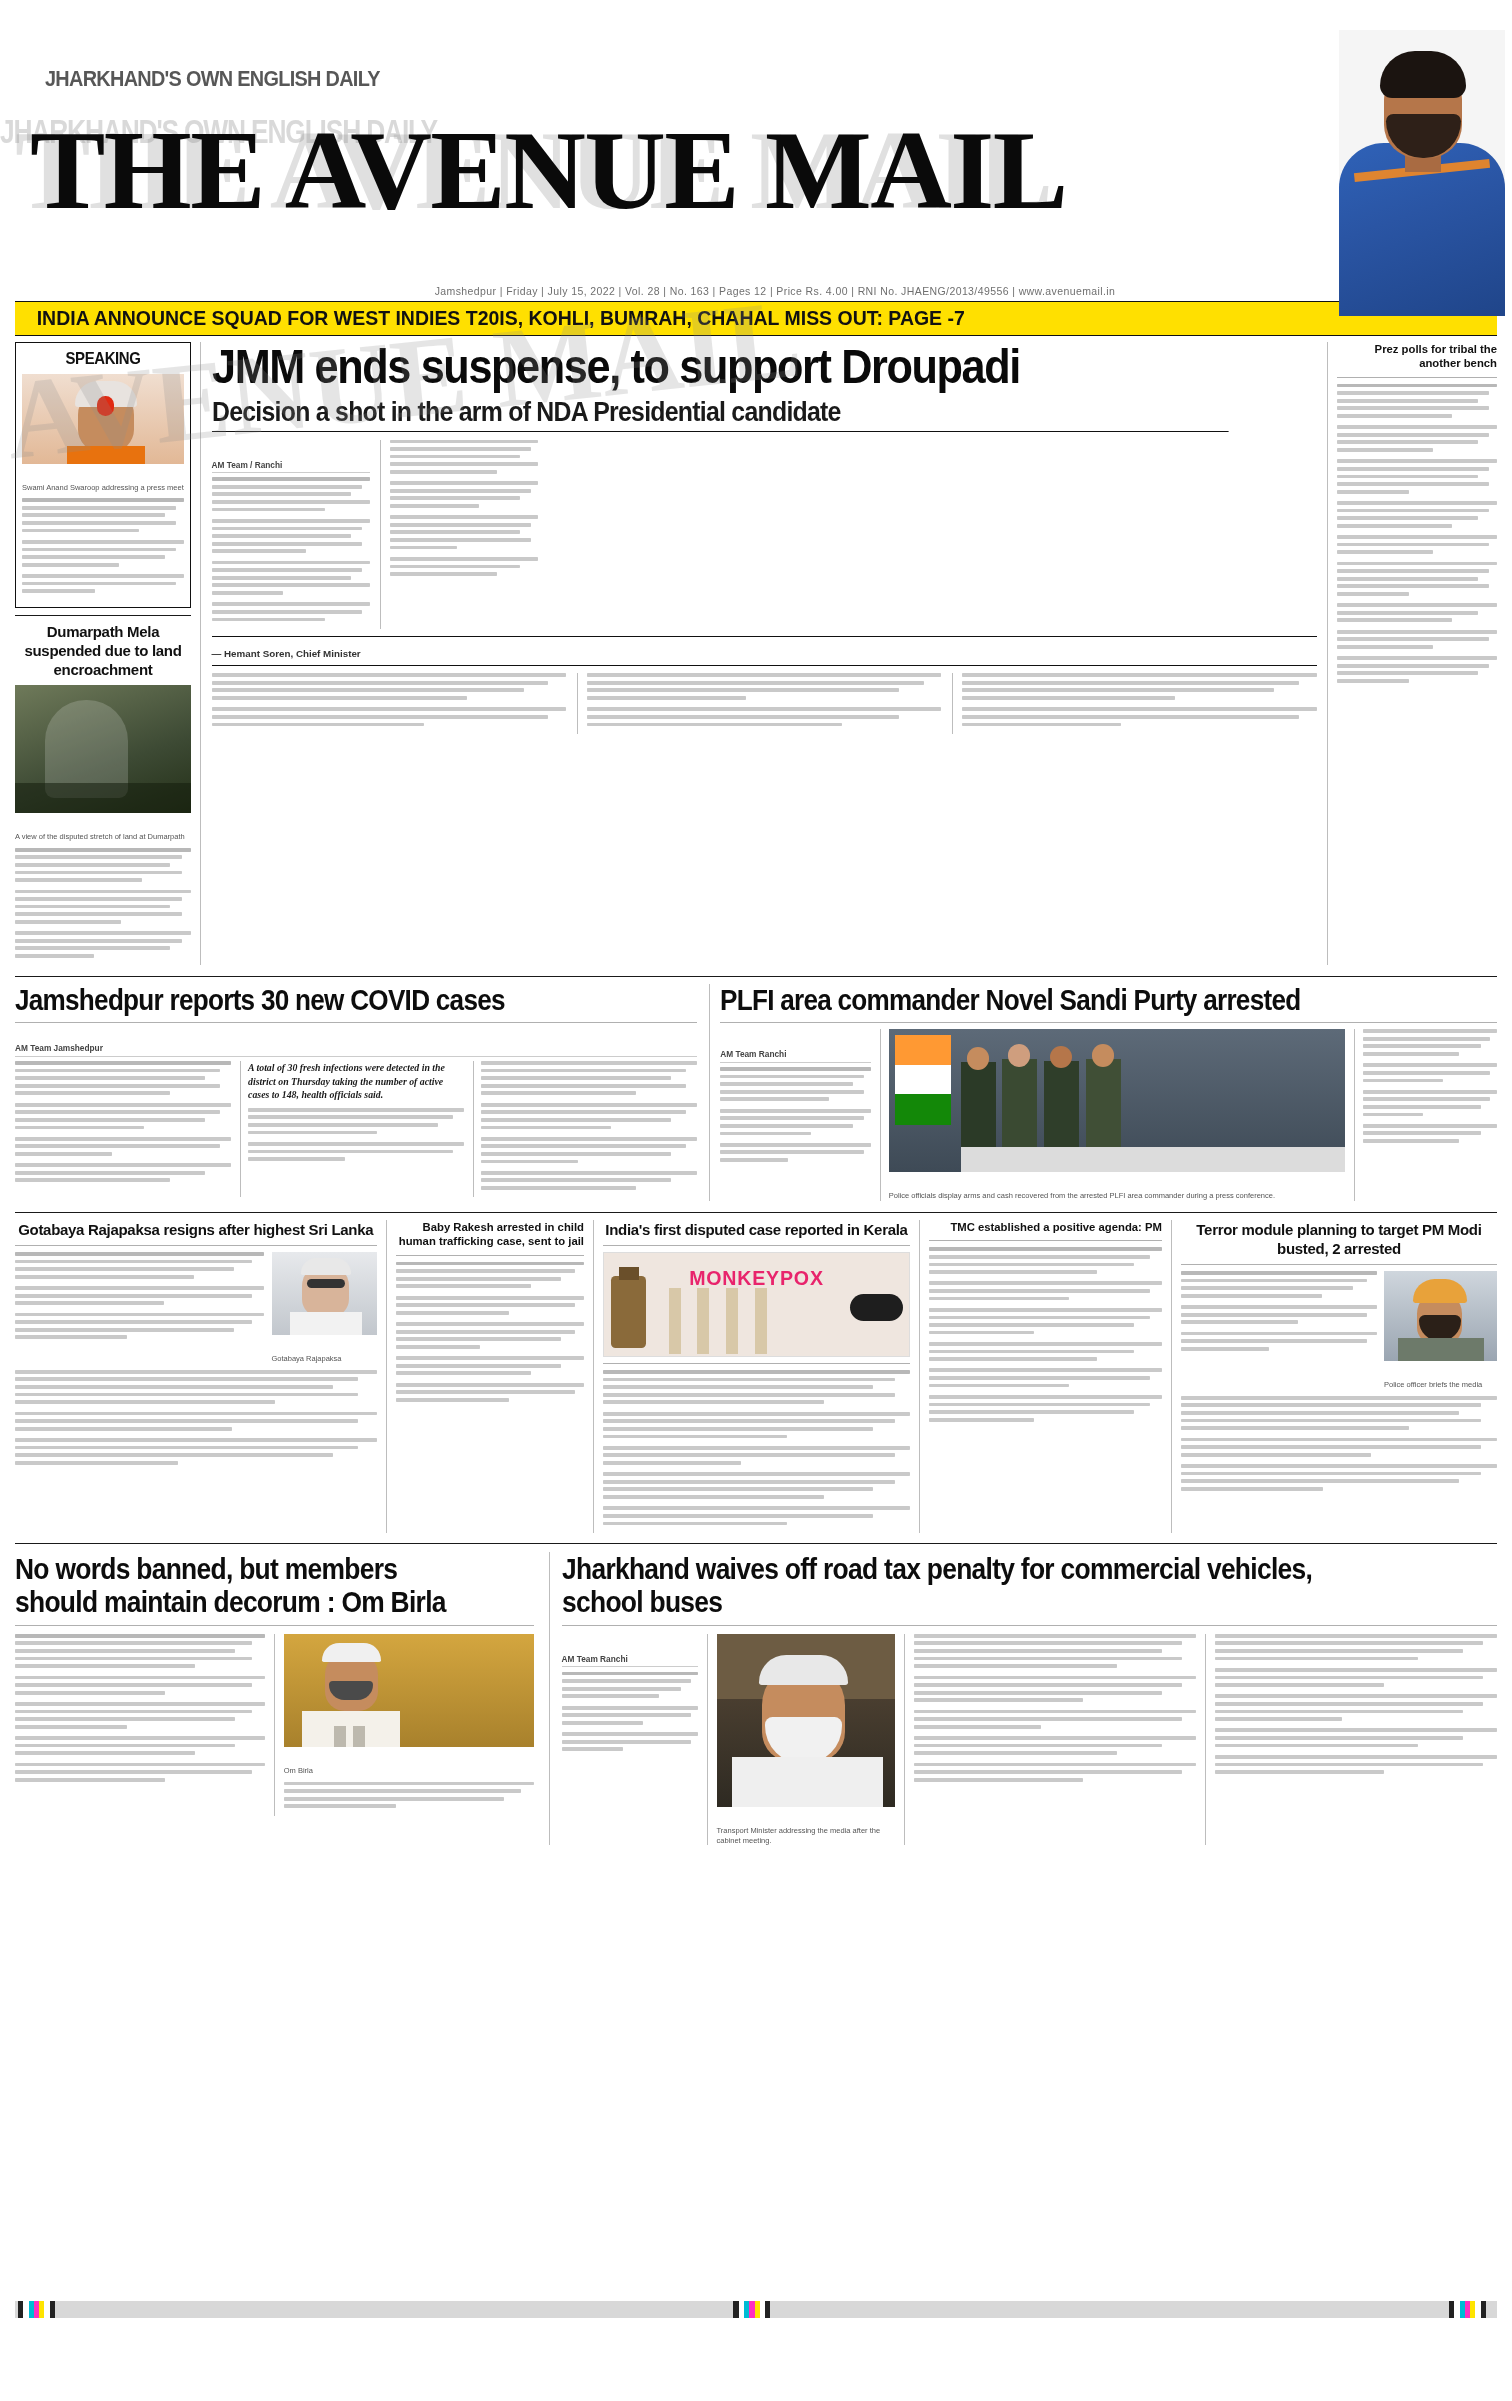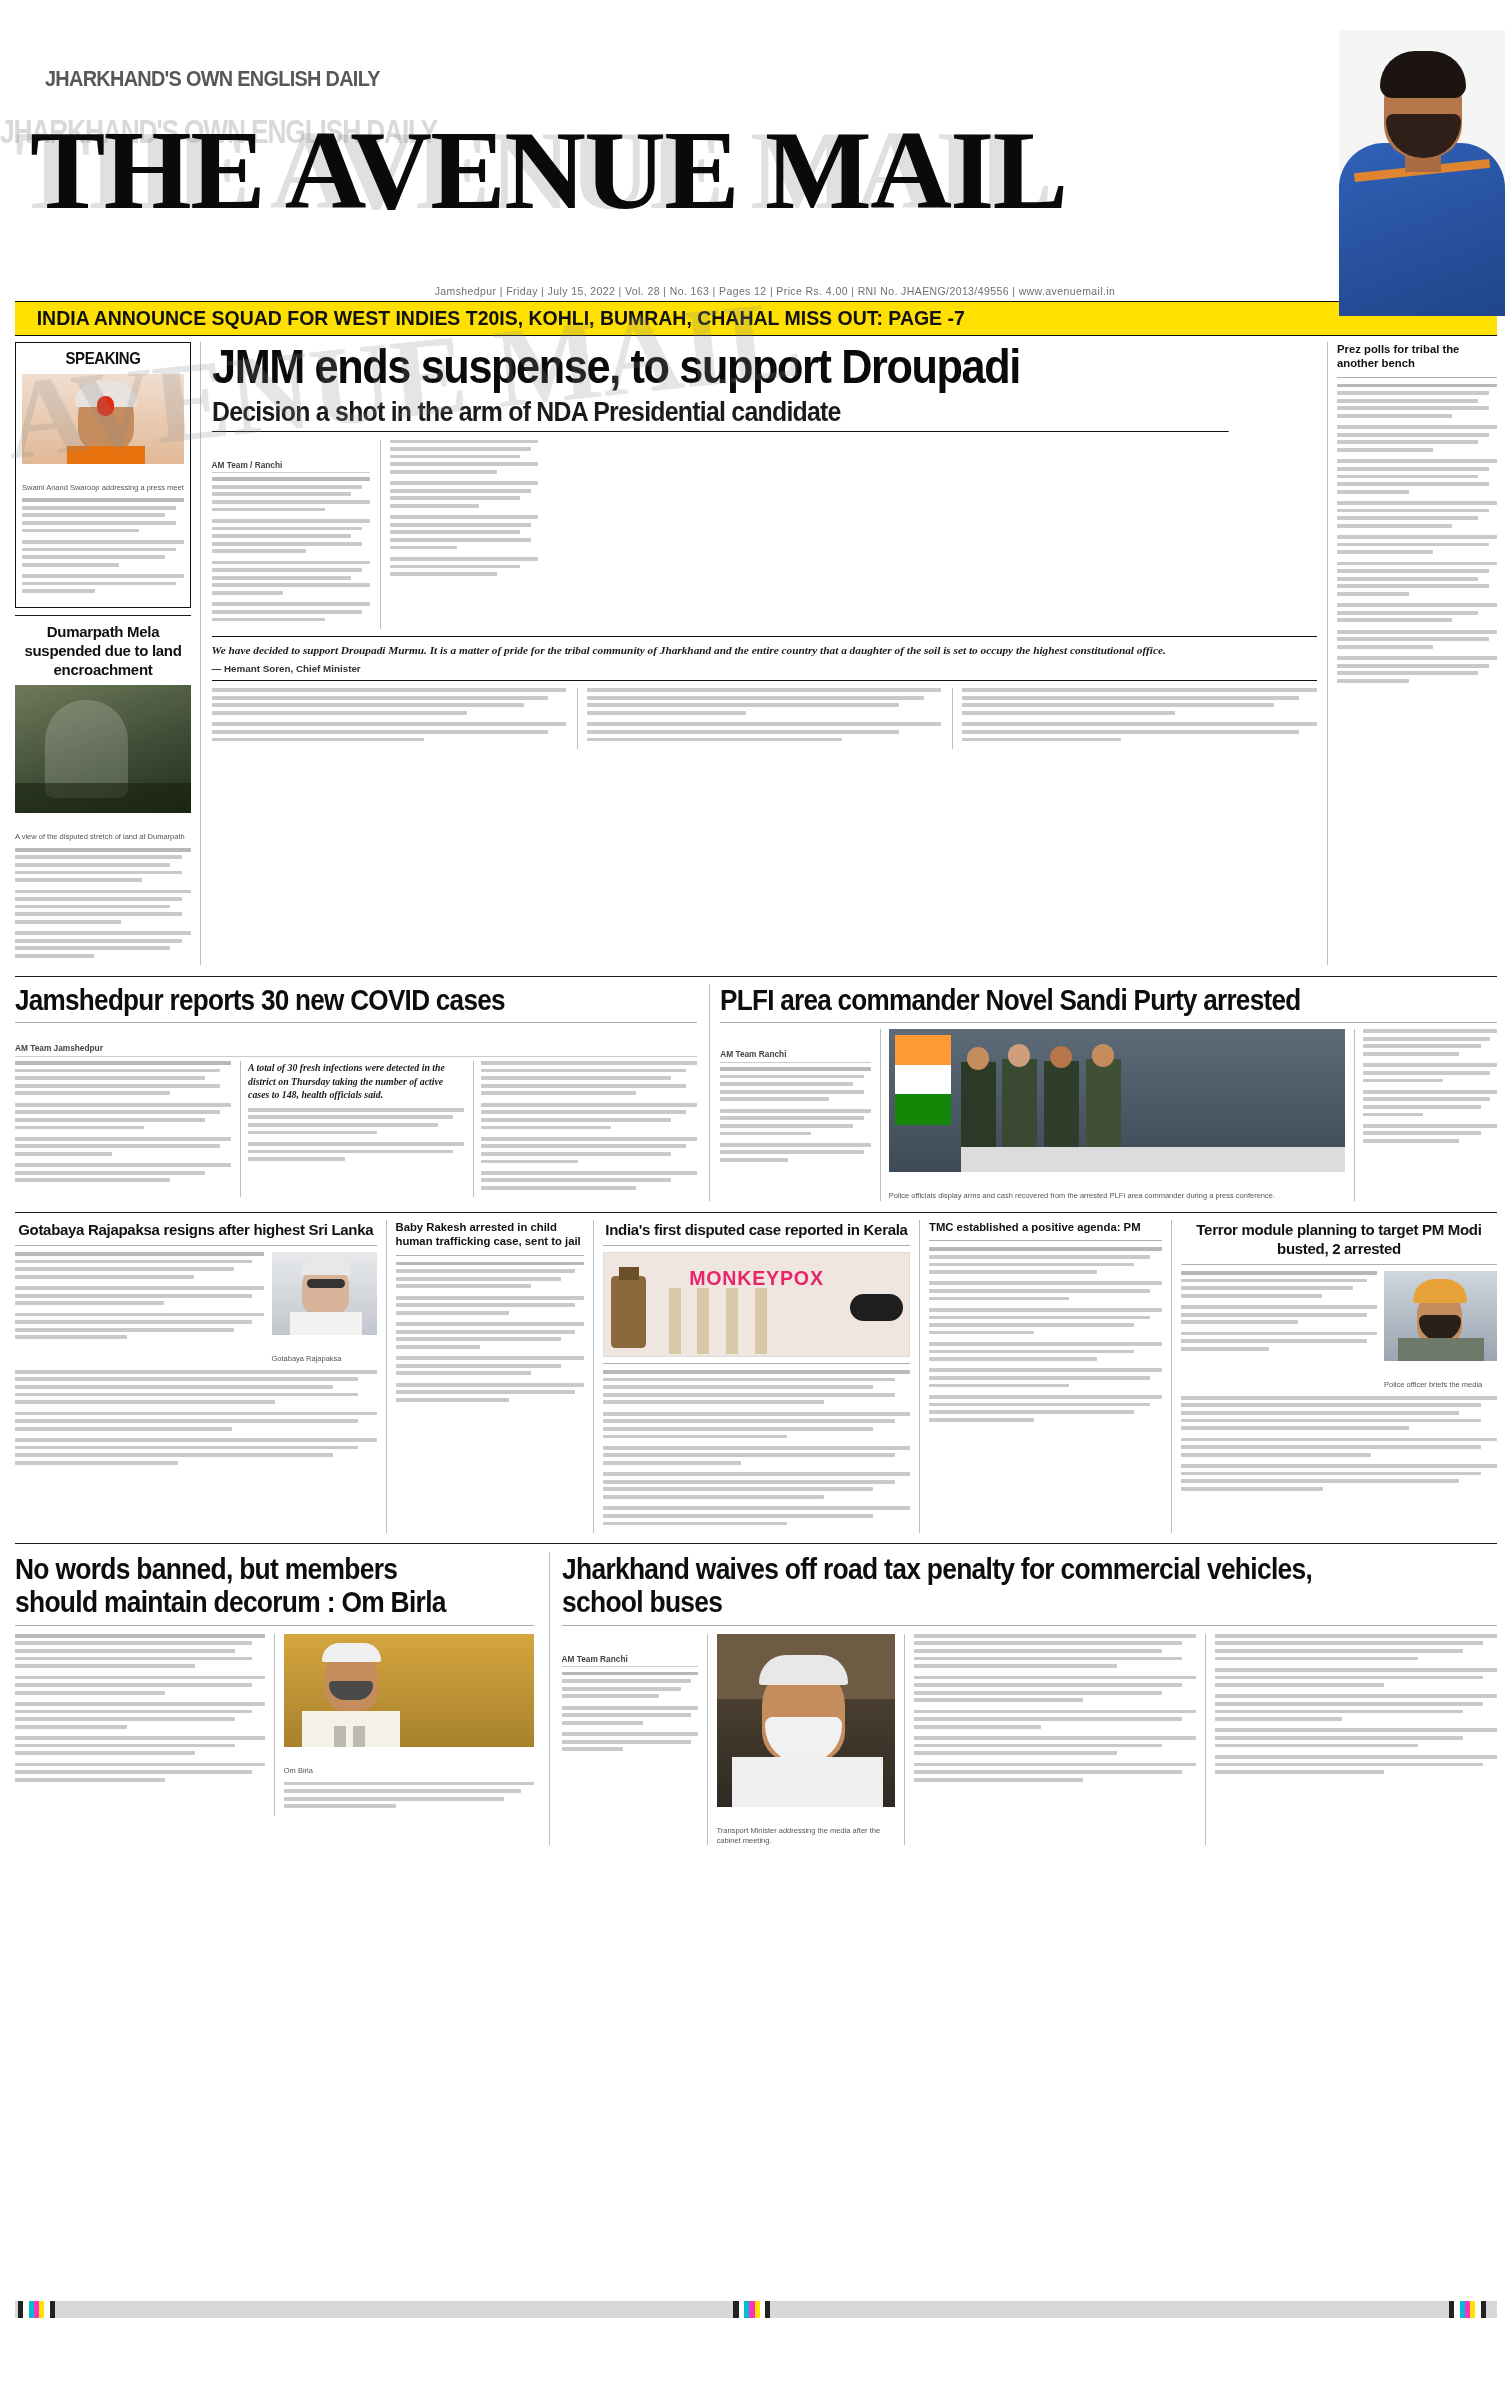--- a/index.html
+++ b/index.html
@@ -162,21 +162,21 @@
     transform:scaleX(.88); transform-origin:left center;
   }
   .sec-head-sm {
     font-family:"Liberation Sans", sans-serif;
     font-weight:bold; font-size:15px; line-height:19px;
     letter-spacing:-0.3px; color:#111; text-align:center;
   }
   .sec-head-xs {
     font-family:"Liberation Sans", sans-serif;
     font-weight:bold; font-size:11.3px; line-height:14.3px;
-    color:#111; text-align:left;
+    color:#111; text-align:right;
   }
 
   
   .quotebox {
     border-top:1.5px solid #111; border-bottom:1.5px solid #111;
     padding:6px 0; margin:7.5px 0;
   }
   .quote-txt {
     font-family:"Liberation Serif", serif;
     font-style:italic; font-weight:bold; font-size:11.3px; line-height:15px;
@@ -356,21 +356,20 @@
                   <div class="ln w100"></div>
                   <div class="ln w88"></div>
                   <div class="ln w72"></div>
                 </div>
             </div>
           </div>
 
         </div>
 
         <div class="quotebox">
-          <div class="quote-txt">We have decided to support Droupadi Murmu. It is a matter of pride for the tribal community of Jharkhand and the entire country that a daughter of the soil is set to occupy the highest constitutional office.</div>
           <div class="kicker" style="margin-top:4.5px;">— Hemant Soren, Chief Minister</div>
         </div>
 
         <div class="row" style="gap:10.5px;">
           <div style="flex:1;">
             <div class="para">
                 <div class="ln w100"></div>
                 <div class="ln w95"></div>
                 <div class="ln w88"></div>
                 <div class="ln w72"></div>

